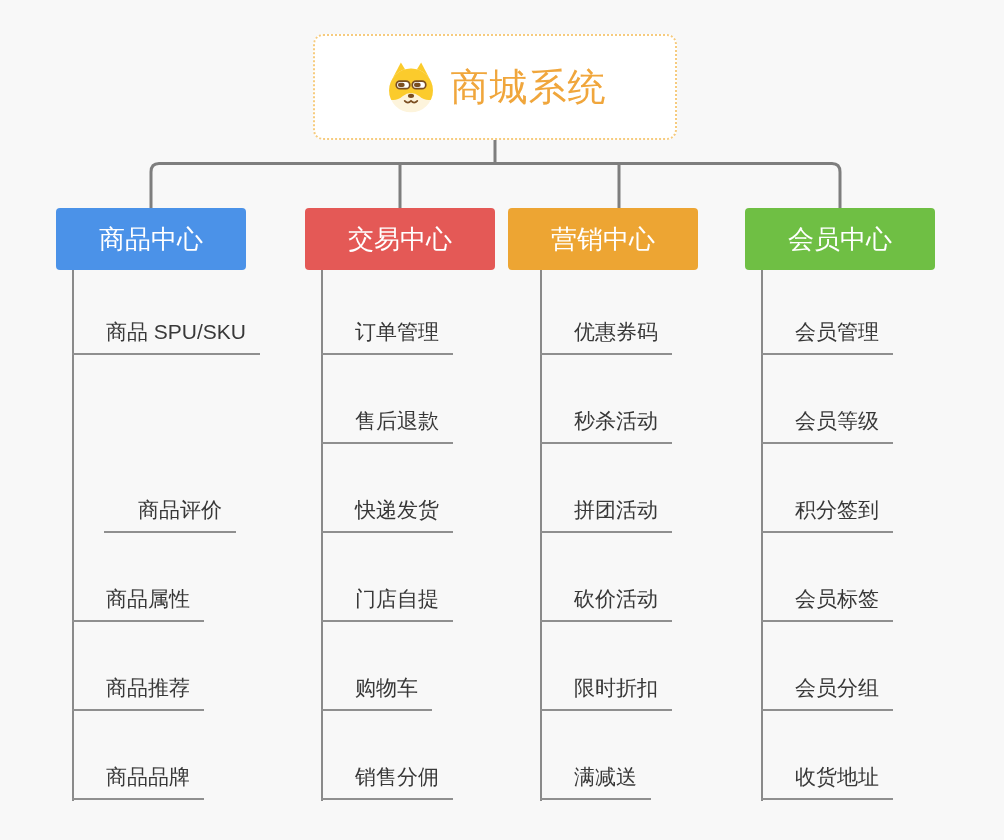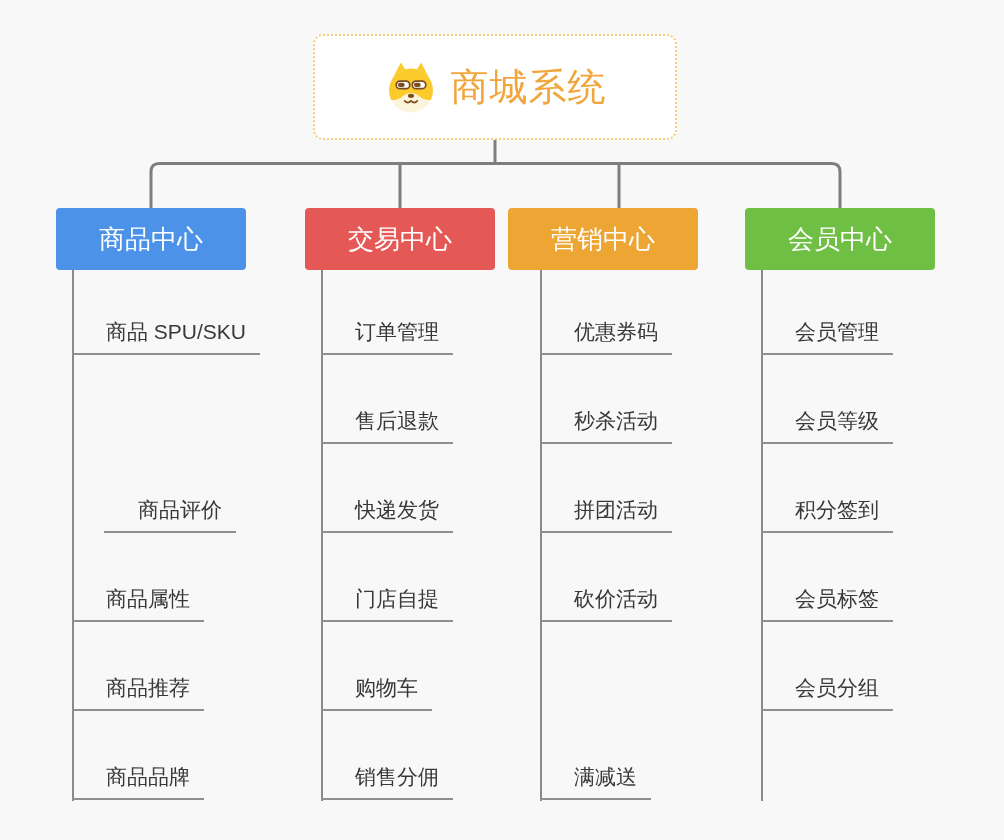--- a/index.html
+++ b/index.html
@@ -133,27 +133,29 @@
         <div class="leaf" style="top: 483.9px;">销售分佣</div>
       </div>
       <div class="branch-header" style="left: 508px; top: 208px; background: rgb(237, 165, 51);">
         <span class="branch-label">营销中心</span>
       </div>
       <div class="branch-col" style="left: 540px; top: 270px; height: 531px;">
         <div class="leaf" style="top: 39.4px;">优惠券码</div>
         <div class="leaf" style="top: 128.3px;">秒杀活动</div>
         <div class="leaf" style="top: 217.2px;">拼团活动</div>
         <div class="leaf" style="top: 306.1px;">砍价活动</div>
+        <div class="leaf" style="top: 395px;">限时折扣</div>
         <div class="leaf" style="top: 483.9px;">满减送</div>
       </div>
       <div class="branch-header" style="left: 745px; top: 208px; background: rgb(111, 191, 68);">
         <span class="branch-label">会员中心</span>
       </div>
       <div class="branch-col" style="left: 761px; top: 270px; height: 531px;">
         <div class="leaf" style="top: 39.4px;">会员管理</div>
         <div class="leaf" style="top: 128.3px;">会员等级</div>
         <div class="leaf" style="top: 217.2px;">积分签到</div>
         <div class="leaf" style="top: 306.1px;">会员标签</div>
         <div class="leaf" style="top: 395px;">会员分组</div>
+        <div class="leaf" style="top: 483.9px;">收货地址</div>
       </div>
     </div>
 
 </div>
 
 </body></html>

